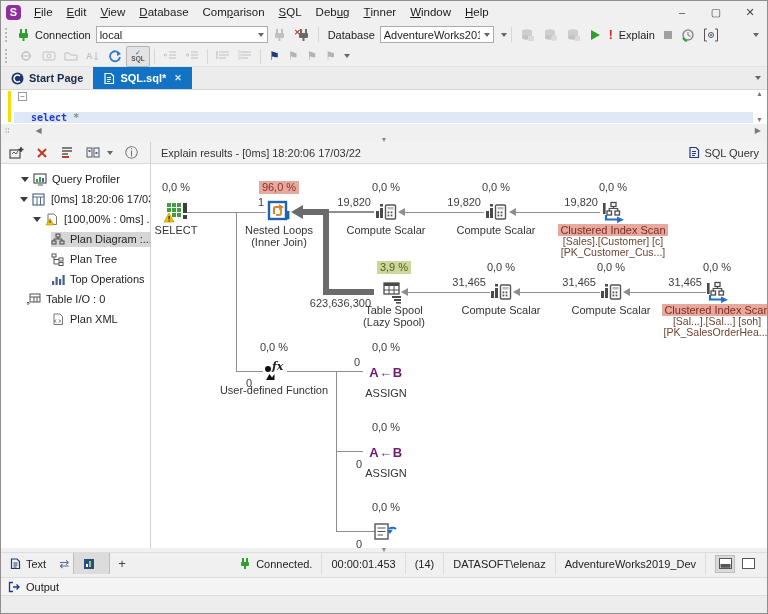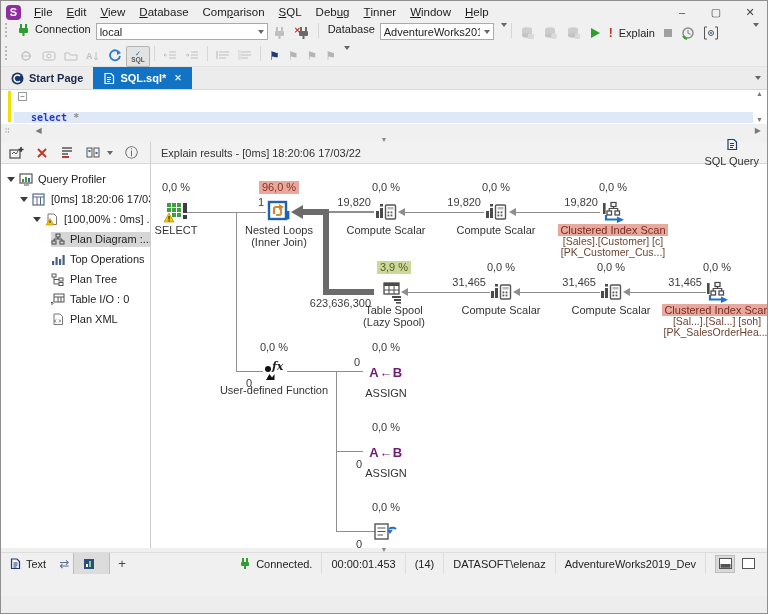--- a/index.html
+++ b/index.html
@@ -8,21 +8,21 @@
   .abs{position:absolute;}
   
   .titlebar{left:0;top:0;width:100%;height:22px;background:#f0f0f0;display:flex;align-items:center;}
   .logo{width:15px;height:15px;margin:0 6px 0 5px;border-radius:4px;background:#8e2d9e;color:#fff;
         font-weight:bold;font-size:11px;display:flex;align-items:center;justify-content:center;}
   .menu-item{padding:0 7px;height:22px;display:flex;align-items:center;cursor:default;font-size:11.5px;color:#1b1b1b;}
   .menu-item .mn{text-decoration:underline;}
   .win-controls{margin-left:auto;display:flex;height:22px;}
   .win-btn{width:34px;height:22px;display:flex;align-items:center;justify-content:center;color:#444;font-size:11px;}
   
-  .tb{left:0;width:100%;display:flex;align-items:flex-start;background:#f0f0f0;}
+  .tb{left:0;width:100%;display:flex;align-items:center;background:#f0f0f0;}
   .tb1{top:22px;height:23px;}
   .tb2{top:45px;height:21px;border-bottom:1px solid #e3e3e3;box-sizing:border-box;}
   .grip{width:4px;height:14px;border-left:2px dotted #b8b8b8;margin:0 5px 0 4px;}
   .tlabel{margin:0 5px;color:#222;}
   .combo{height:17px;background:#fff;border:1px solid #ababab;display:flex;align-items:center;
          padding:0 3px;box-sizing:border-box;position:relative;}
   .combo .cval{flex:1;overflow:hidden;white-space:nowrap;}
   .caret{width:0;height:0;border-left:3.5px solid transparent;border-right:3.5px solid transparent;
          border-top:4px solid #666;margin-left:4px;}
   .tbtn{height:19px;display:flex;align-items:center;justify-content:center;padding:0 3px;margin:0 1px;}
@@ -56,21 +56,21 @@
            justify-content:space-between;color:#7a7a7a;font-size:7px;}
   .hscroll{left:0;top:123px;width:100%;height:13px;background:#f0f0f0;display:flex;align-items:center;color:#7a7a7a;font-size:8px;}
   .vsplit{left:0;top:136px;width:100%;height:5px;background:#f0f0f0;text-align:center;color:#8a8a8a;font-size:7px;line-height:5px;}
   
   .results{left:0;top:141px;width:100%;height:406px;background:#fff;}
   .rheader{position:absolute;left:0;top:0;width:100%;height:22px;background:#f2f2f2;border-bottom:1px solid #d9d9d9;
            box-sizing:border-box;display:flex;align-items:center;}
   .ltools{width:150px;height:100%;display:flex;align-items:center;gap:12px;padding-left:8px;box-sizing:border-box;
           border-right:1px solid #cfcfcf;}
   .rtitle{padding-left:10px;color:#333;}
-  .rquery{margin-left:auto;margin-right:8px;display:flex;align-items:center;gap:4px;color:#333;flex-direction:column;}
+  .rquery{margin-left:auto;margin-right:8px;display:flex;align-items:center;gap:4px;color:#333;}
   .tree{position:absolute;left:0;top:22px;width:150px;bottom:0;background:#fff;border-right:1px solid #cfcfcf;
         box-sizing:border-box;padding-top:5px;}
   .trow{height:20px;display:flex;align-items:center;white-space:nowrap;overflow:hidden;}
   .texp{width:0;height:0;border-left:4px solid transparent;border-right:4px solid transparent;
         border-top:5px solid #3c3c3c;margin-right:4px;transform:rotate(-0deg);}
   .tico{width:15px;height:13px;margin-right:4px;flex:none;display:inline-flex;}
   .tsel{background:#d6d6d6;padding:1px 4px 1px 0;display:flex;align-items:center;}
   .estbar{position:absolute;left:151px;top:22px;right:0;height:17px;background:#fff;border-bottom:1px solid #e6e6e6;
           box-sizing:border-box;display:flex;align-items:center;padding-left:8px;}
   .plan{position:absolute;left:151px;top:39px;right:0;bottom:0;background:#fff;overflow:hidden;}
@@ -415,21 +415,21 @@
           <svg width="12" height="13">
               <path d="M2 1.5 h6 l2.5 2.5 v7.5 h-8.5 z" fill="none" stroke="#1f3a78" stroke-width="1.2"></path>
               <path d="M4 5.5 h4 M4 7.5 h4 M4 9.5 h3" stroke="#1f3a78"></path>
             </svg>
         </span>
         <span>SQL Query</span>
       </span>
     </div>
 
     <div class="tree">
-      <div class="trow" style="padding-left:6px;">
+      <div class="trow" style="padding-left:20px;">
         <span class="texp"></span>
         <span class="tico">
             <svg width="15" height="13">
               <rect x="1" y="1" width="12" height="9" fill="none" stroke="#555" stroke-width="1.2"></rect>
               <rect x="3" y="6" width="2" height="3" fill="#3a9e3a"></rect>
               <rect x="6" y="4" width="2" height="5" fill="#3a9e3a"></rect>
               <rect x="9" y="5" width="2" height="4" fill="#2f6fb0"></rect>
               <path d="M5 12 h5" stroke="#555"></path>
             </svg>
           </span>
@@ -465,40 +465,40 @@
                 <rect x="9" y="8" width="4" height="3" fill="none" stroke="#444"></rect>
                 <path d="M7 4 v2 M3 8 v-2 h8 v2" stroke="#444" fill="none"></path>
               </svg>
             </span>
           <span>Plan Diagram :...</span>
         </span>
       </div>
       <div class="trow" style="padding-left:50px;">
         <span class="tico">
             <svg width="14" height="13">
+              <rect x="1" y="1" width="4" height="3" fill="none" stroke="#555"></rect>
+              <rect x="8" y="5" width="4" height="3" fill="none" stroke="#555"></rect>
+              <rect x="8" y="9.5" width="4" height="3" fill="none" stroke="#555"></rect>
+              <path d="M3 4 v7 h5 M3 6.5 h5" stroke="#555" fill="none"></path>
+            </svg>
+          </span>
+        <span>Plan Tree</span>
+      </div>
+      <div class="trow" style="padding-left:50px;">
+        <span class="tico">
+            <svg width="14" height="13">
               <rect x="1" y="8" width="2.2" height="4" fill="#44608c"></rect>
               <rect x="4.5" y="4" width="2.2" height="8" fill="#44608c"></rect>
               <rect x="8" y="6" width="2.2" height="6" fill="#44608c"></rect>
               <rect x="11.5" y="2" width="2.2" height="10" fill="#44608c"></rect>
             </svg>
           </span>
         <span>Top Operations</span>
       </div>
-      <div class="trow" style="padding-left:50px;">
-        <span class="tico">
-            <svg width="14" height="13">
-              <rect x="1" y="1" width="4" height="3" fill="none" stroke="#555"></rect>
-              <rect x="8" y="5" width="4" height="3" fill="none" stroke="#555"></rect>
-              <rect x="8" y="9.5" width="4" height="3" fill="none" stroke="#555"></rect>
-              <path d="M3 4 v7 h5 M3 6.5 h5" stroke="#555" fill="none"></path>
-            </svg>
-          </span>
-        <span>Plan Tree</span>
-      </div>
-      <div class="trow" style="padding-left:50px;">
+      <div class="trow" style="padding-left:26px;">
         <span class="tico">
             <svg width="14" height="13">
               <rect x="3" y="1" width="10" height="8" fill="none" stroke="#555"></rect>
               <path d="M3 4 h10 M7 4 v5 M10 4 v5" stroke="#555"></path>
               <path d="M1 12 v-3 m-0 0 l-1.5 1.5 M1 9 l1.5 1.5" stroke="#555" fill="none"></path>
             </svg>
           </span>
         <span>Table I/O : 0</span>
       </div>
       <div class="trow" style="padding-left:50px;">
@@ -814,15 +814,24 @@
         </span>
         <span class="laybtn">
           <svg width="13" height="11">
               <rect x="0.5" y="0.5" width="12" height="10" fill="#fff" stroke="#555"></rect>
             </svg>
         </span>
       </div>
     </div>
   </div>
 
+  <div class="abs outputbar">
+    <span class="gicon">
+      <svg width="13" height="12">
+          <path d="M5 1.5 H1.5 V10.5 H5" stroke="#1b3c8c" fill="none" stroke-width="1.3"></path>
+          <path d="M5 6 h6 m-2.5,-2.5 l2.5 2.5 l-2.5 2.5" stroke="#1b3c8c" fill="none" stroke-width="1.3"></path>
+        </svg>
+    </span>
+    <span>Output</span>
+  </div>
   <div class="abs fill"></div>
 
 </div>
 
 </body></html>

